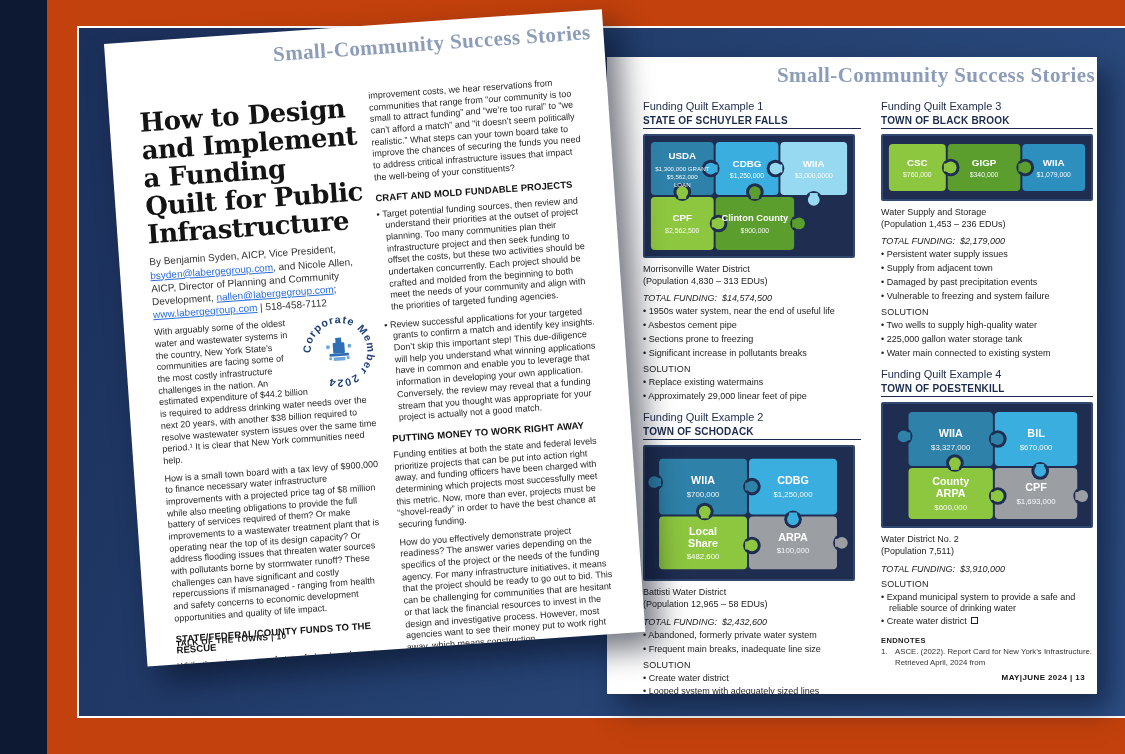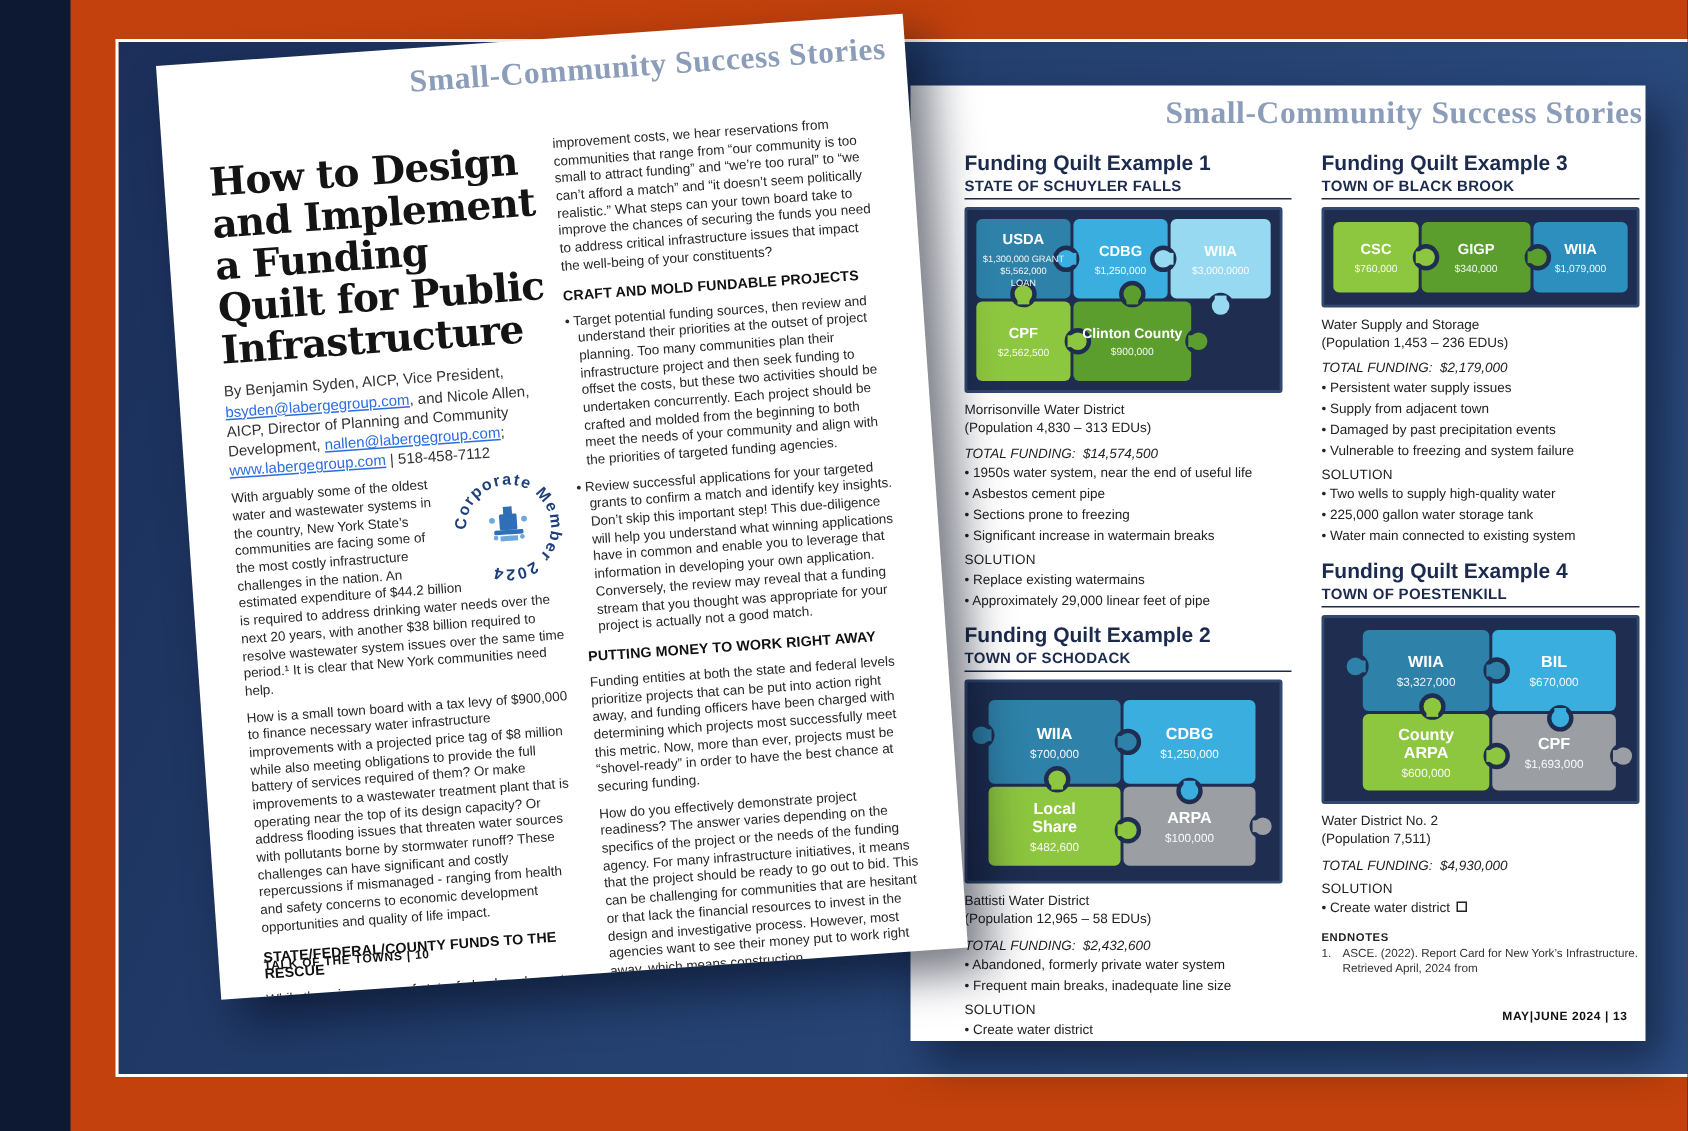--- a/index.html
+++ b/index.html
@@ -35,21 +35,21 @@
              padding-left:8px;text-indent:-8px;}
   .lp-bullet::before{content:"• ";font-weight:bold;}
   .lp-bullet-ind{margin-left:14px;}
   .badge{float:right;width:78px;height:78px;margin:-2px -4px 2px 5px;shape-outside:circle(50%);}
   .lp-footer{position:absolute;left:30px;bottom:16px;font-size:8px;font-weight:bold;
              color:#111;letter-spacing:.5px;}
   .rp-cols{display:flex;gap:20px;}
   .rcol{width:218px;flex:none;}
   .rcol2{width:212px;}
   .example{margin-bottom:9px;}
-  .ex-label{font-size:14px;font-weight:bold;color:#1c2b4d;margin-top:4px;}
+  .ex-label{font-size:11px;font-weight:normal;color:#1c2b4d;margin-top:4px;}
   .ex-town{font-size:10px;font-weight:bold;color:#1c2b4d;letter-spacing:.2px;
            border-bottom:1.5px solid #1c2b4d;padding:2px 0 2px;margin-top:1px;}
   .puzzle-box{margin:5px 0 6px;background:#1e2d50;border:2px solid #31486f;
               border-radius:2px;width:212px;box-sizing:border-box;}
   .district{font-size:9px;color:#222;margin-top:6px;line-height:1.3;white-space:pre-line;}
   .total{font-size:9px;color:#222;margin-top:6px;white-space:pre-wrap;font-style:italic;}
   .pbullet{font-size:9px;color:#222;margin-top:3px;line-height:1.22;
            padding-left:8px;text-indent:-8px;}
   .pbullet::before{content:"• ";}
   .sol{font-size:9px;color:#222;margin-top:5px;letter-spacing:.2px;}
@@ -116,21 +116,21 @@
                 <text x="112" y="86.85" text-anchor="middle" font-size="9.5" font-weight="bold" fill="#ffffff" font-family="Liberation Sans, sans-serif">Clinton County</text>
                 <text x="112" y="98.35" text-anchor="middle" font-size="7" fill="rgba(255,255,255,0.93)" font-family="Liberation Sans, sans-serif">$900,000</text>
               </svg>
             </div>
             <div class="district">Morrisonville Water District
 (Population 4,830 – 313 EDUs)</div>
             <div class="total">TOTAL FUNDING:  $14,574,500</div>
             <div class="pbullet">1950s water system, near the end of useful life</div>
             <div class="pbullet">Asbestos cement pipe</div>
             <div class="pbullet">Sections prone to freezing</div>
-            <div class="pbullet">Significant increase in watermain breaks</div>
+            <div class="pbullet">Significant increase in pollutants breaks</div>
             <div class="sol">SOLUTION</div>
             <div class="pbullet">Replace existing watermains</div>
             <div class="pbullet">Approximately 29,000 linear feet of pipe</div>
           </div>
           <div class="example">
             <div class="ex-label">Funding Quilt Example 2</div>
             <div class="ex-town">TOWN OF SCHODACK</div>
             <div class="puzzle-box">
               <svg width="208" height="132" viewBox="0 0 212 135" style="display:block">
                 <rect x="0" y="0" width="212" height="135" fill="#1e2d50"></rect>
@@ -247,22 +247,23 @@
                 <text x="156" y="46.3" text-anchor="middle" font-size="8" fill="rgba(255,255,255,0.93)" font-family="Liberation Sans, sans-serif">$670,000</text>
                 <text x="69" y="82.8" text-anchor="middle" font-size="11" font-weight="bold" fill="#ffffff" font-family="Liberation Sans, sans-serif">County</text>
                 <text x="69" y="94.8" text-anchor="middle" font-size="11" font-weight="bold" fill="#ffffff" font-family="Liberation Sans, sans-serif">ARPA</text>
                 <text x="69" y="107.8" text-anchor="middle" font-size="8" fill="rgba(255,255,255,0.93)" font-family="Liberation Sans, sans-serif">$600,000</text>
                 <text x="156" y="88.8" text-anchor="middle" font-size="11" font-weight="bold" fill="#ffffff" font-family="Liberation Sans, sans-serif">CPF</text>
                 <text x="156" y="101.8" text-anchor="middle" font-size="8" fill="rgba(255,255,255,0.93)" font-family="Liberation Sans, sans-serif">$1,693,000</text>
               </svg>
             </div>
             <div class="district">Water District No. 2
 (Population 7,511)</div>
-            <div class="total">TOTAL FUNDING:  $4,930,000</div>
+            <div class="total">TOTAL FUNDING:  $3,910,000</div>
             <div class="sol">SOLUTION</div>
+            <div class="pbullet">Expand municipal system to provide a safe and reliable source of drinking water</div>
             <div class="pbullet">Create water district<span class="endsq"></span></div>
           </div>
           <div class="endnotes-label">Endnotes</div>
           <div class="endnote"><span class="en-num">1.</span>ASCE. (2022). Report Card for New York’s Infrastructure. Retrieved April, 2024 from </div>
         </div>
     </div>
     <div class="rp-footer">MAY|JUNE 2024 | 13</div>
   </div>
 
   <div class="page left-page">

